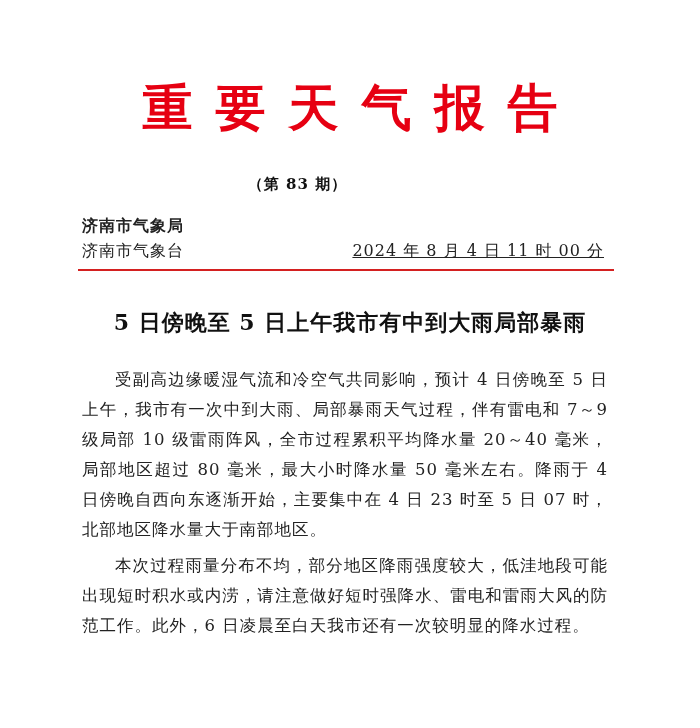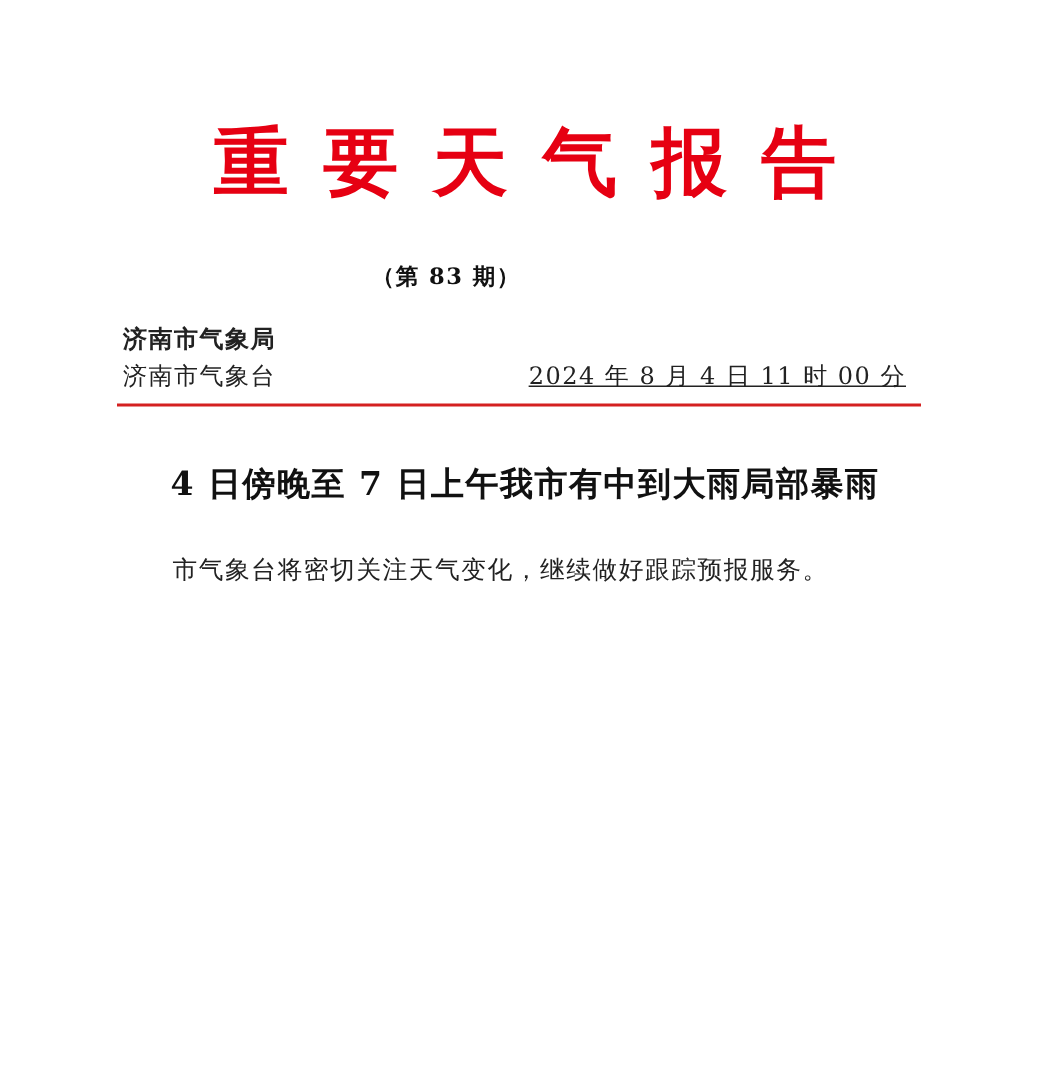--- a/index.html
+++ b/index.html
@@ -50,16 +50,17 @@
   </style>
 </head>
 <body>
 
 <div class="masthead">重要天气报告</div>
 <div class="issue">（第 83 期）</div>
 <div class="org1">济南市气象局</div>
 <div class="org2">济南市气象台</div>
 <div class="issued">2024 年 8 月 4 日 11 时 00 分</div>
 <div class="rule"></div>
-<div class="headline">4 日傍晚至 7 日上午我市有中到大雨局部暴雨</div>
+<div class="headline">5 日傍晚至 5 日上午我市有中到大雨局部暴雨</div>
 <div class="body-text">
-  <p>市气象台将密切关注天气变化，继续做好跟踪预报服务。</p>
+  <p>受副高边缘暖湿气流和冷空气共同影响，预计 4 日傍晚至 5 日上午，我市有一次中到大雨、局部暴雨天气过程，伴有雷电和 7～9 级局部 10 级雷雨阵风，全市过程累积平均降水量 20～40 毫米，局部地区超过 80 毫米，最大小时降水量 50 毫米左右。降雨于 4 日傍晚自西向东逐渐开始，主要集中在 4 日 23 时至 5 日 07 时，北部地区降水量大于南部地区。</p>
+  <p>本次过程雨量分布不均，部分地区降雨强度较大，低洼地段可能出现短时积水或内涝，请注意做好短时强降水、雷电和雷雨大风的防范工作。此外，6 日凌晨至白天我市还有一次较明显的降水过程。</p>
 </div>
 
 </body></html>

